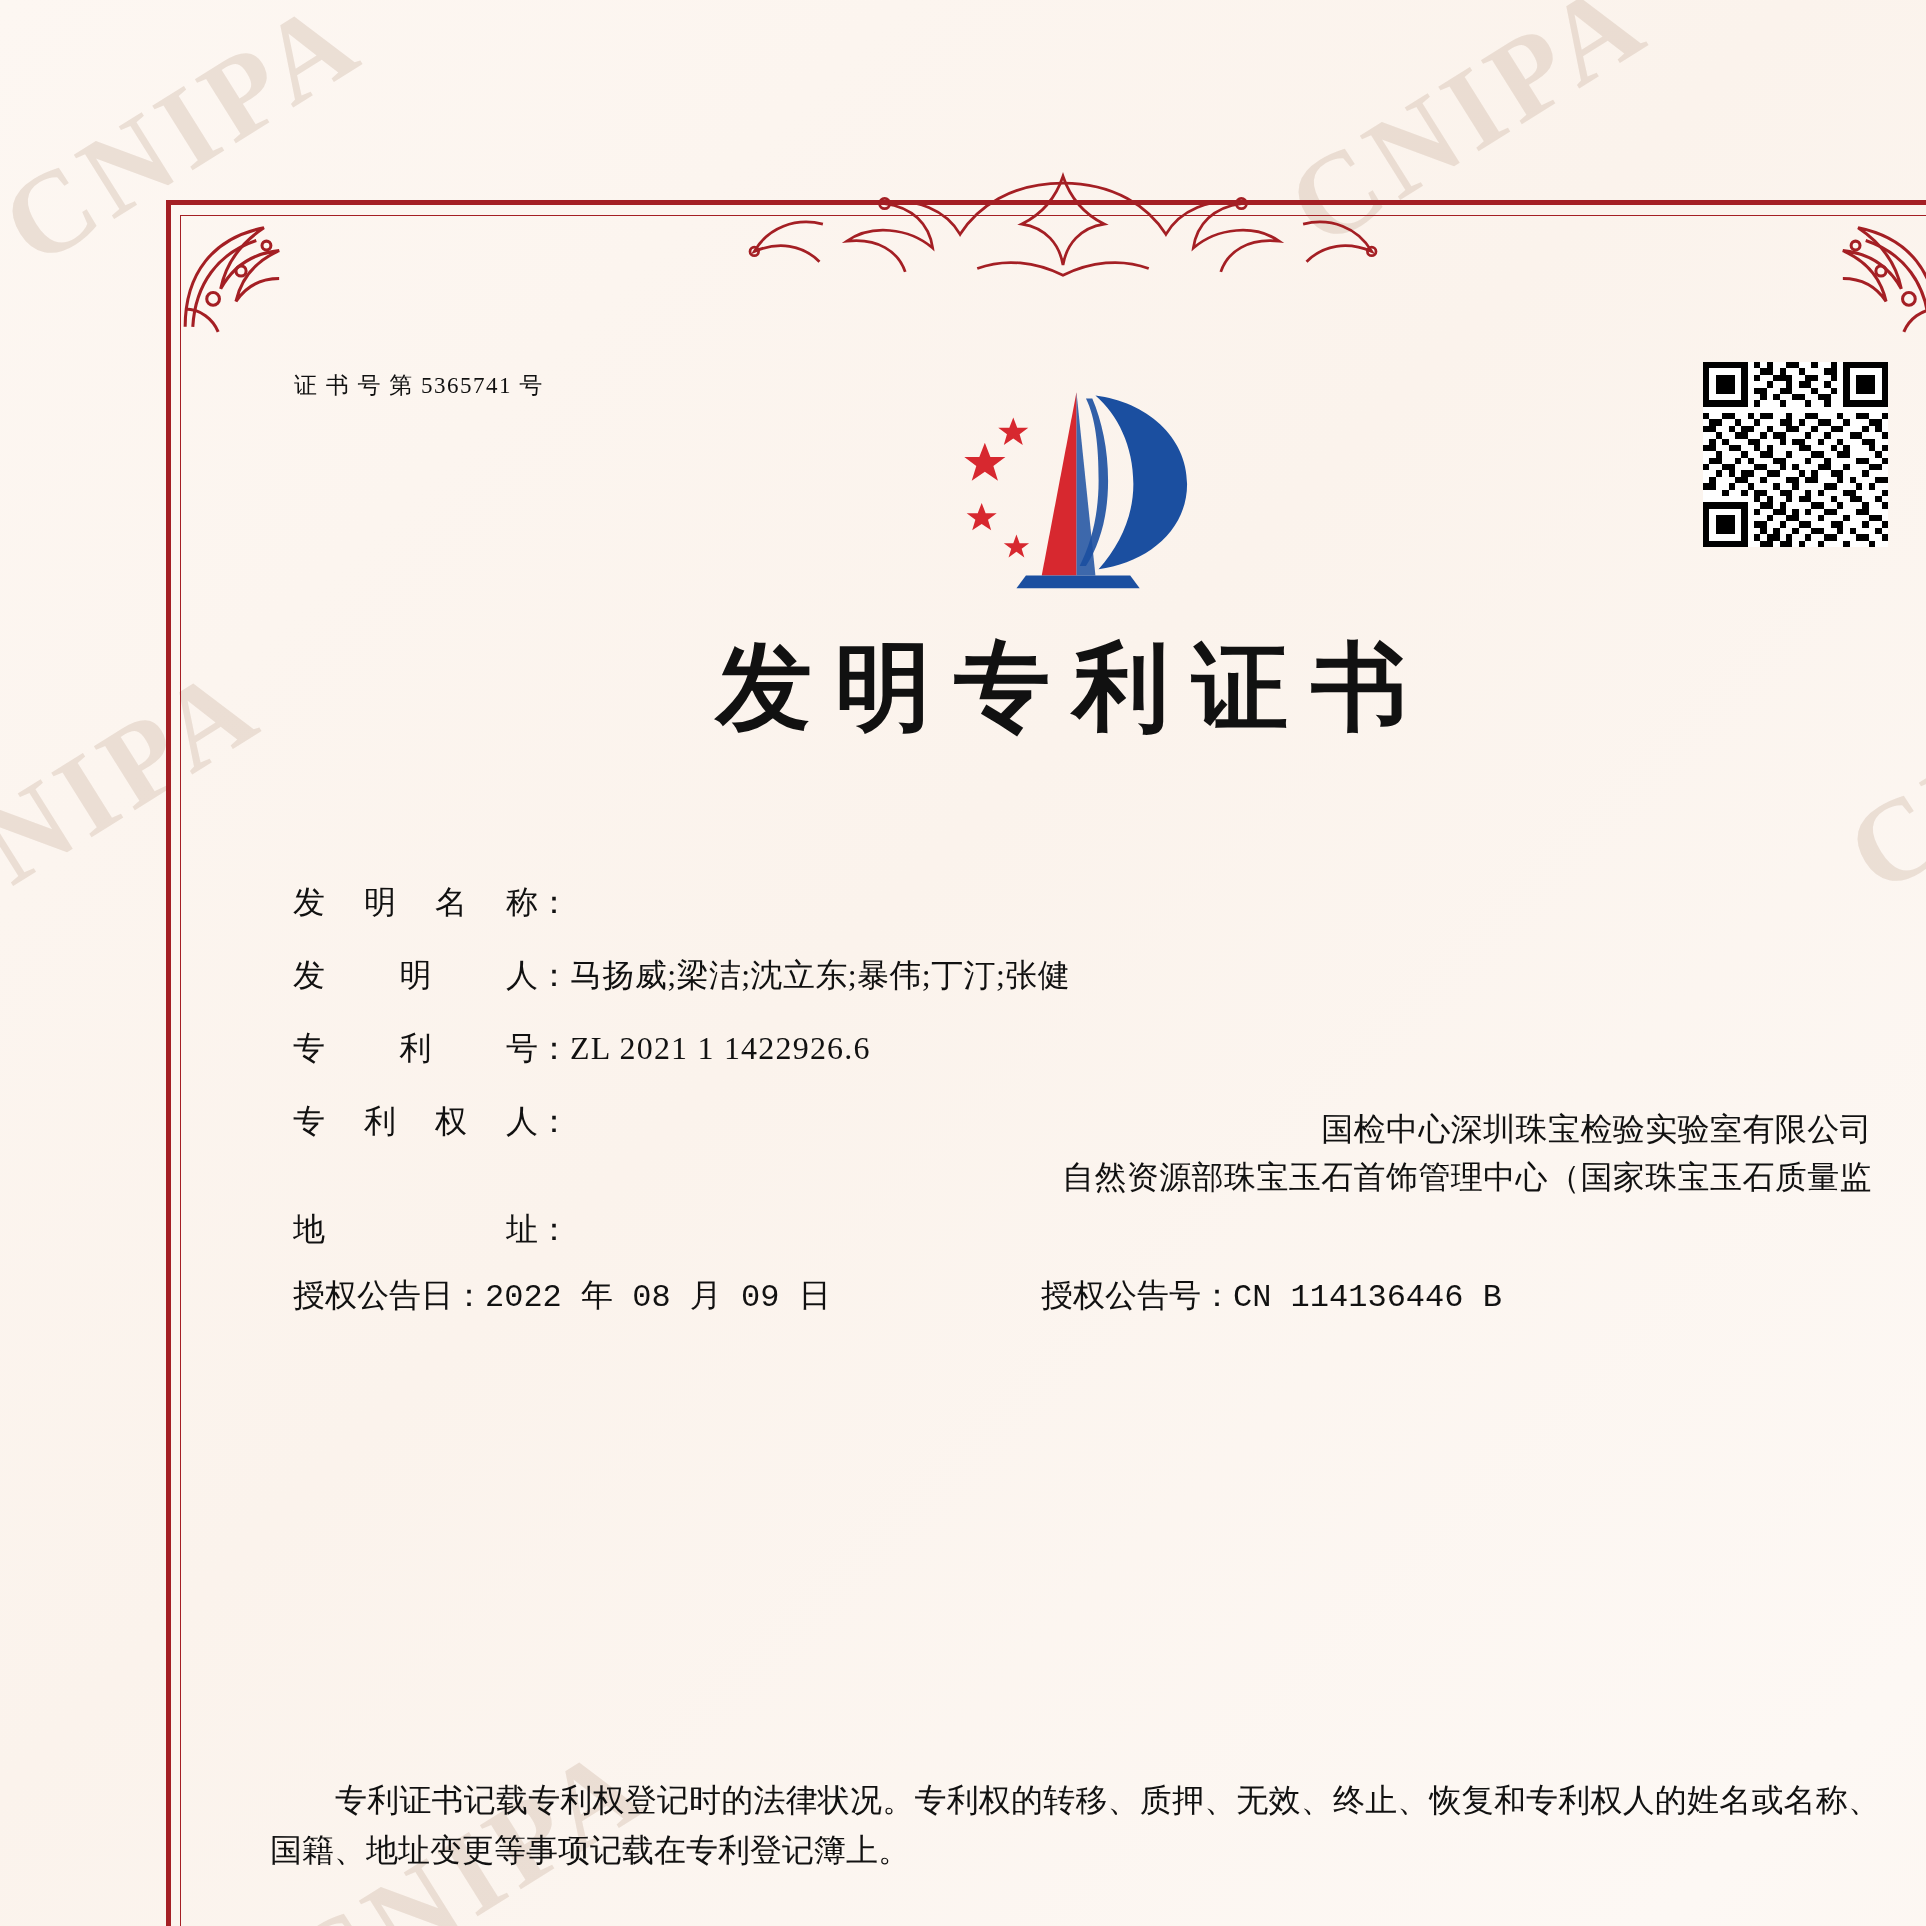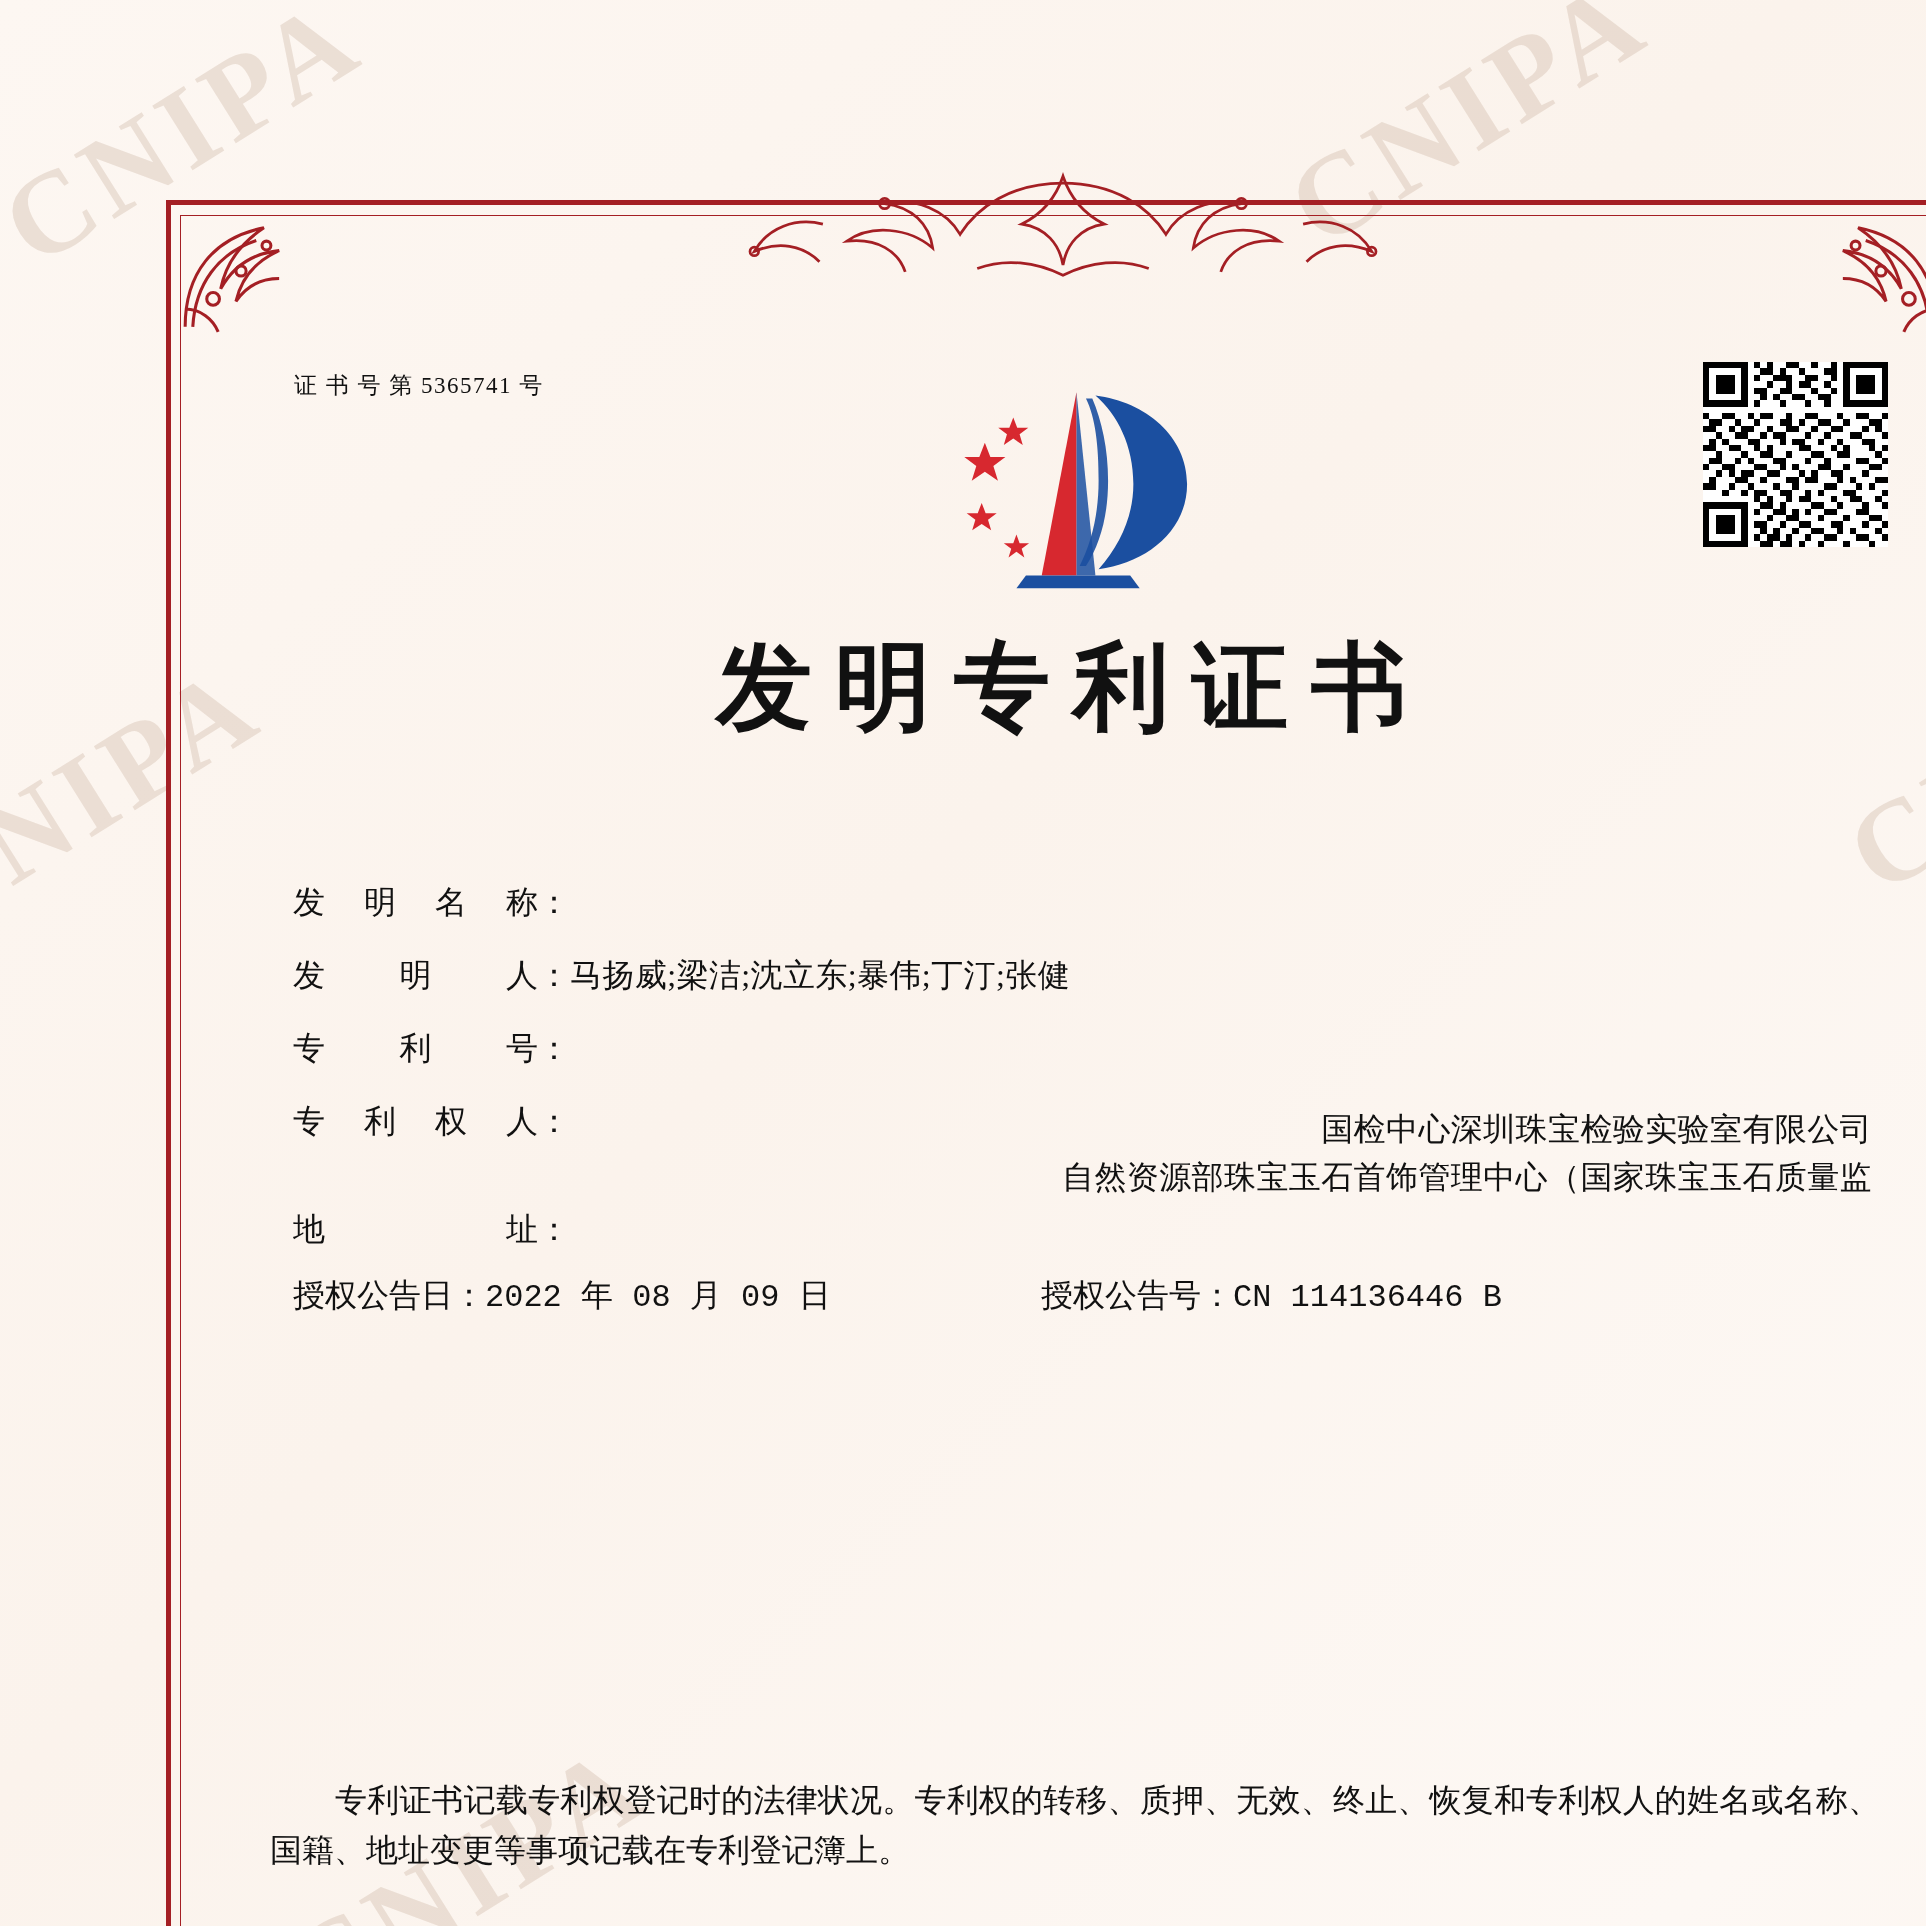--- a/index.html
+++ b/index.html
@@ -490,20 +490,21 @@
       </div>
       <div class="field-value">马扬威;梁洁;沈立东;暴伟;丁汀;张健</div>
     </div>
 
     <div class="field-row">
       <div class="field-label spread">
         <span>专</span>
         <span>利</span>
         <span>号：</span>
       </div>
+      <div class="field-value mono-ish">ZL 2021 1 1422926.6</div>
     </div>
 
 
     <div class="field-row tight">
       <div class="field-label spread">
         <span>专</span>
         <span>利</span>
         <span>权</span>
         <span>人：</span>
       </div>

